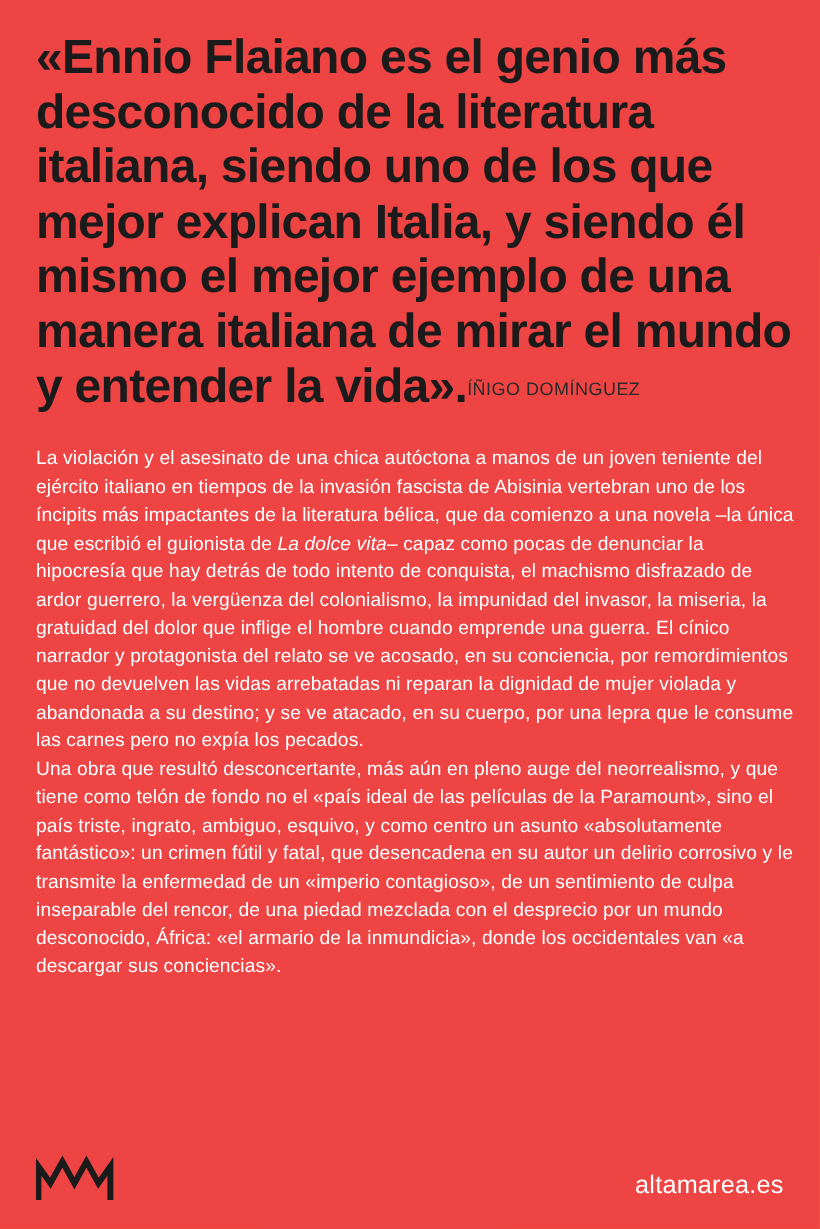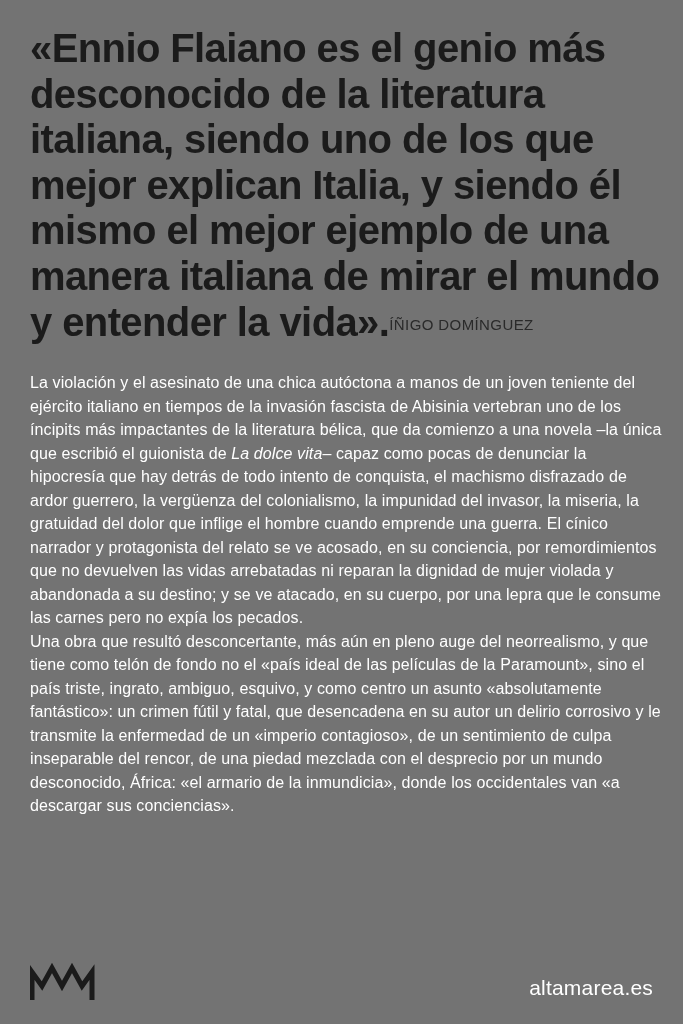--- a/index.html
+++ b/index.html
@@ -10,21 +10,21 @@
     width: 683px;
     height: 1024px;
     background: #d08c07;
     font-family: "Liberation Sans", sans-serif;
     overflow: hidden;
   }
   .page {
     position: relative;
     width: 683px;
     height: 1024px;
-    background: #737373;
+    background: #ef4444;
     box-sizing: border-box;
     padding: 26px 30px 0 30px;
   }
   .quote-block {
     margin: 0;
     padding: 0;
   }
   .quote-text {
     font-family: "Liberation Sans Narrow", "Liberation Sans", sans-serif;
     font-weight: bold;

